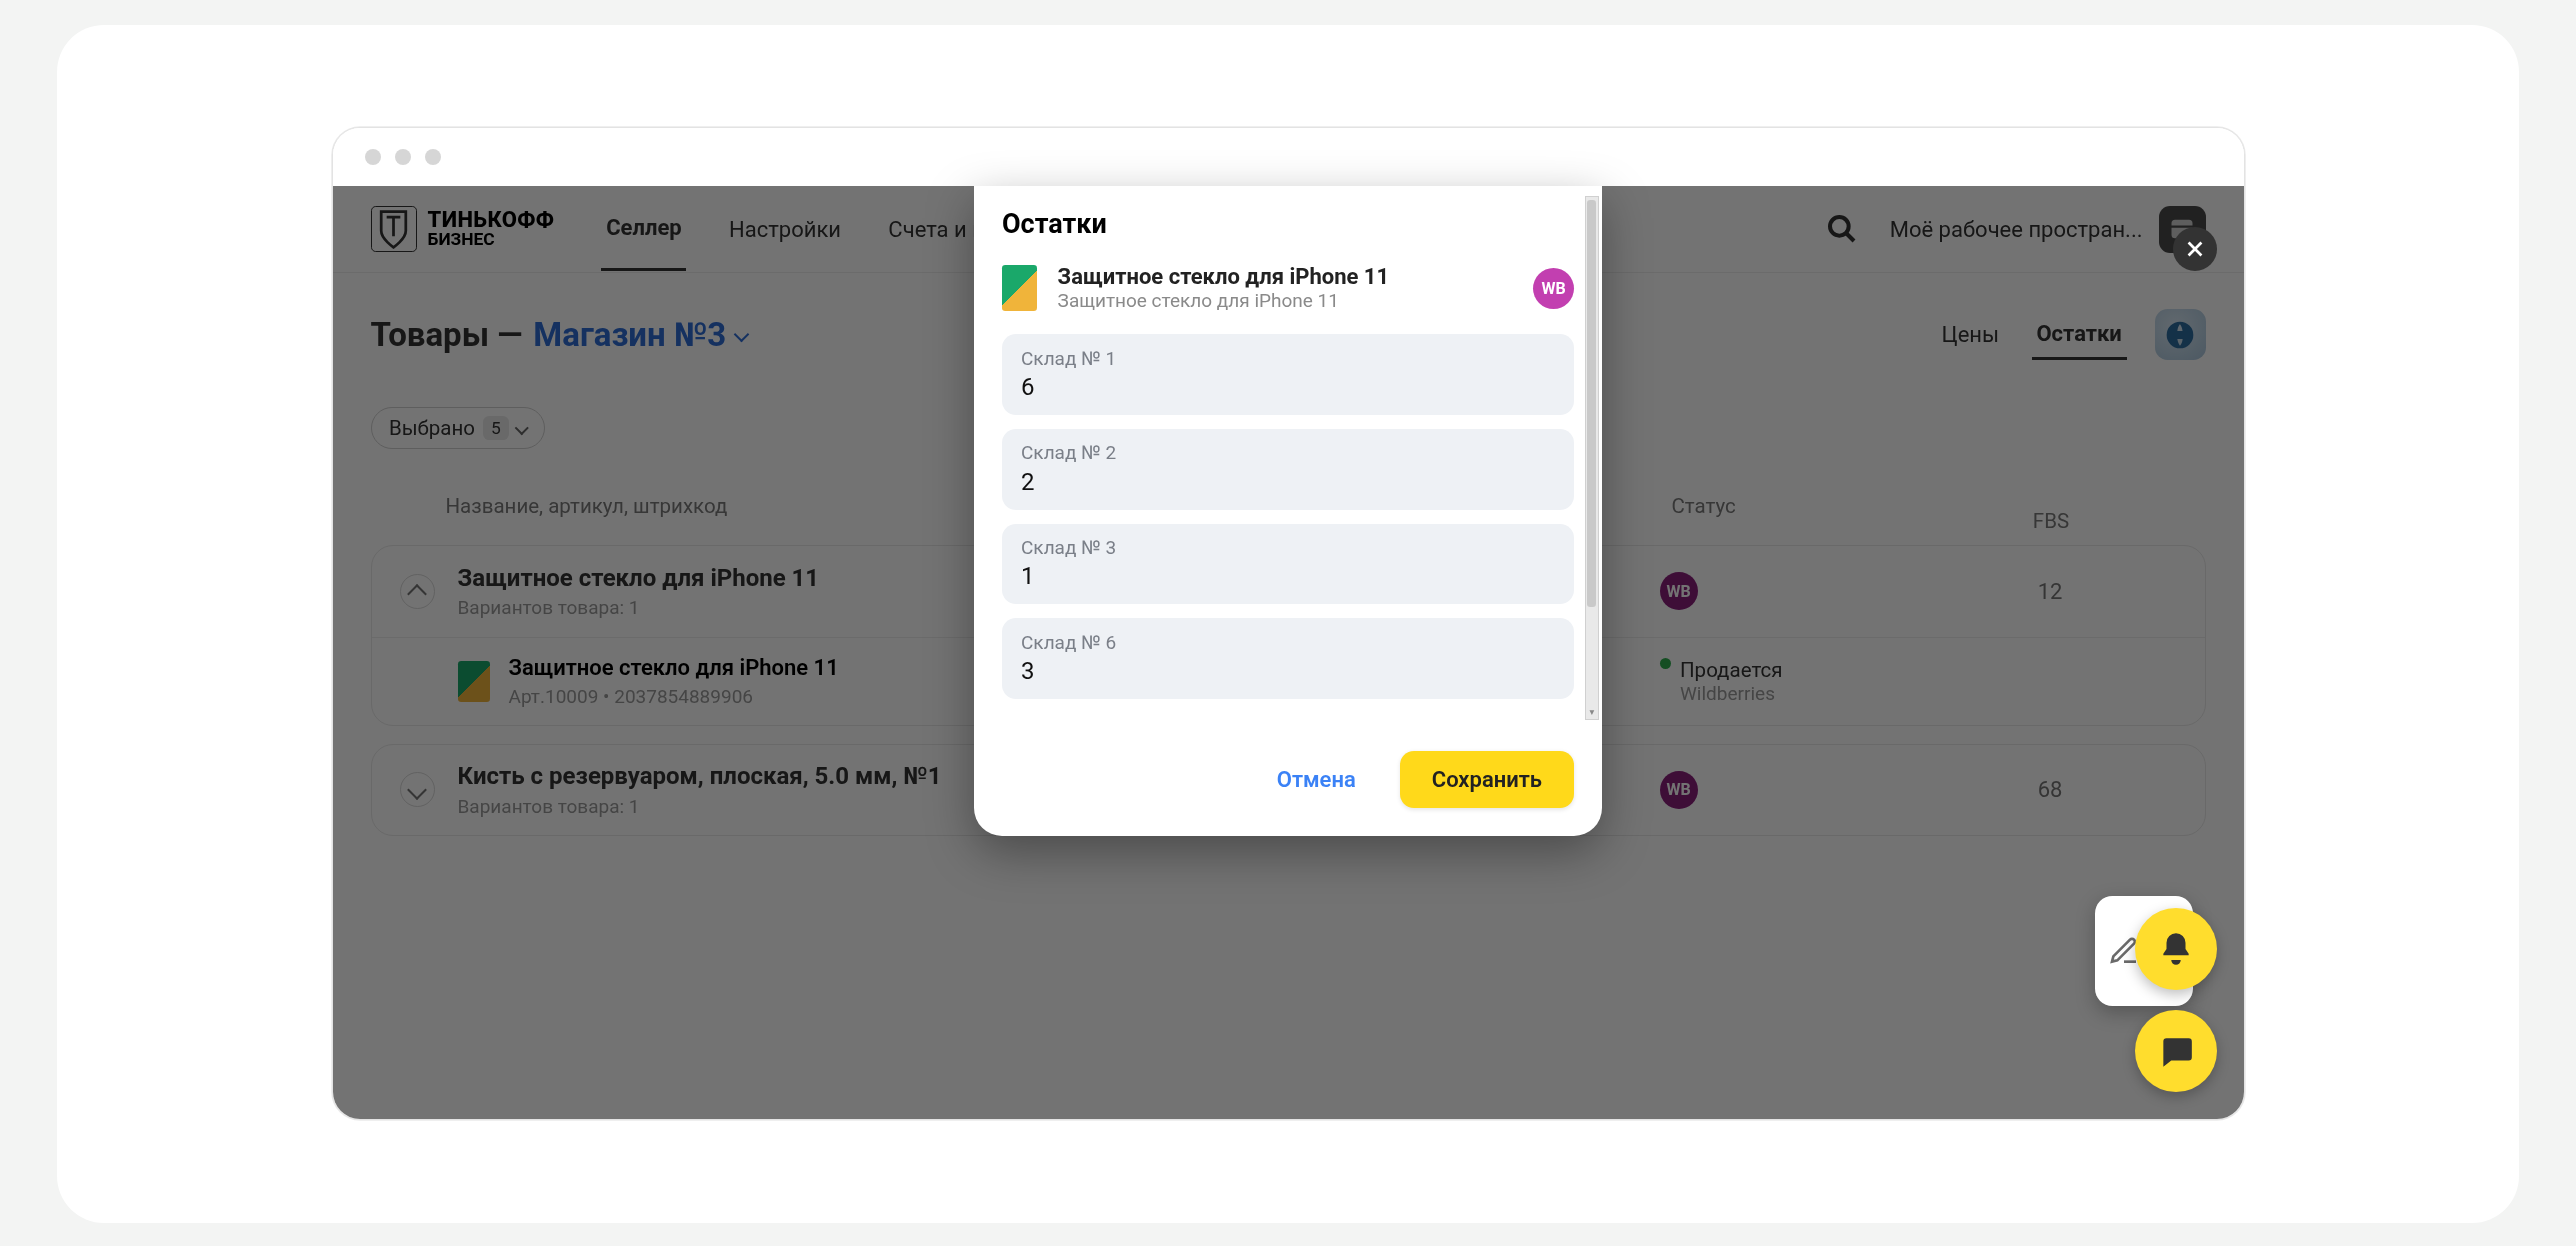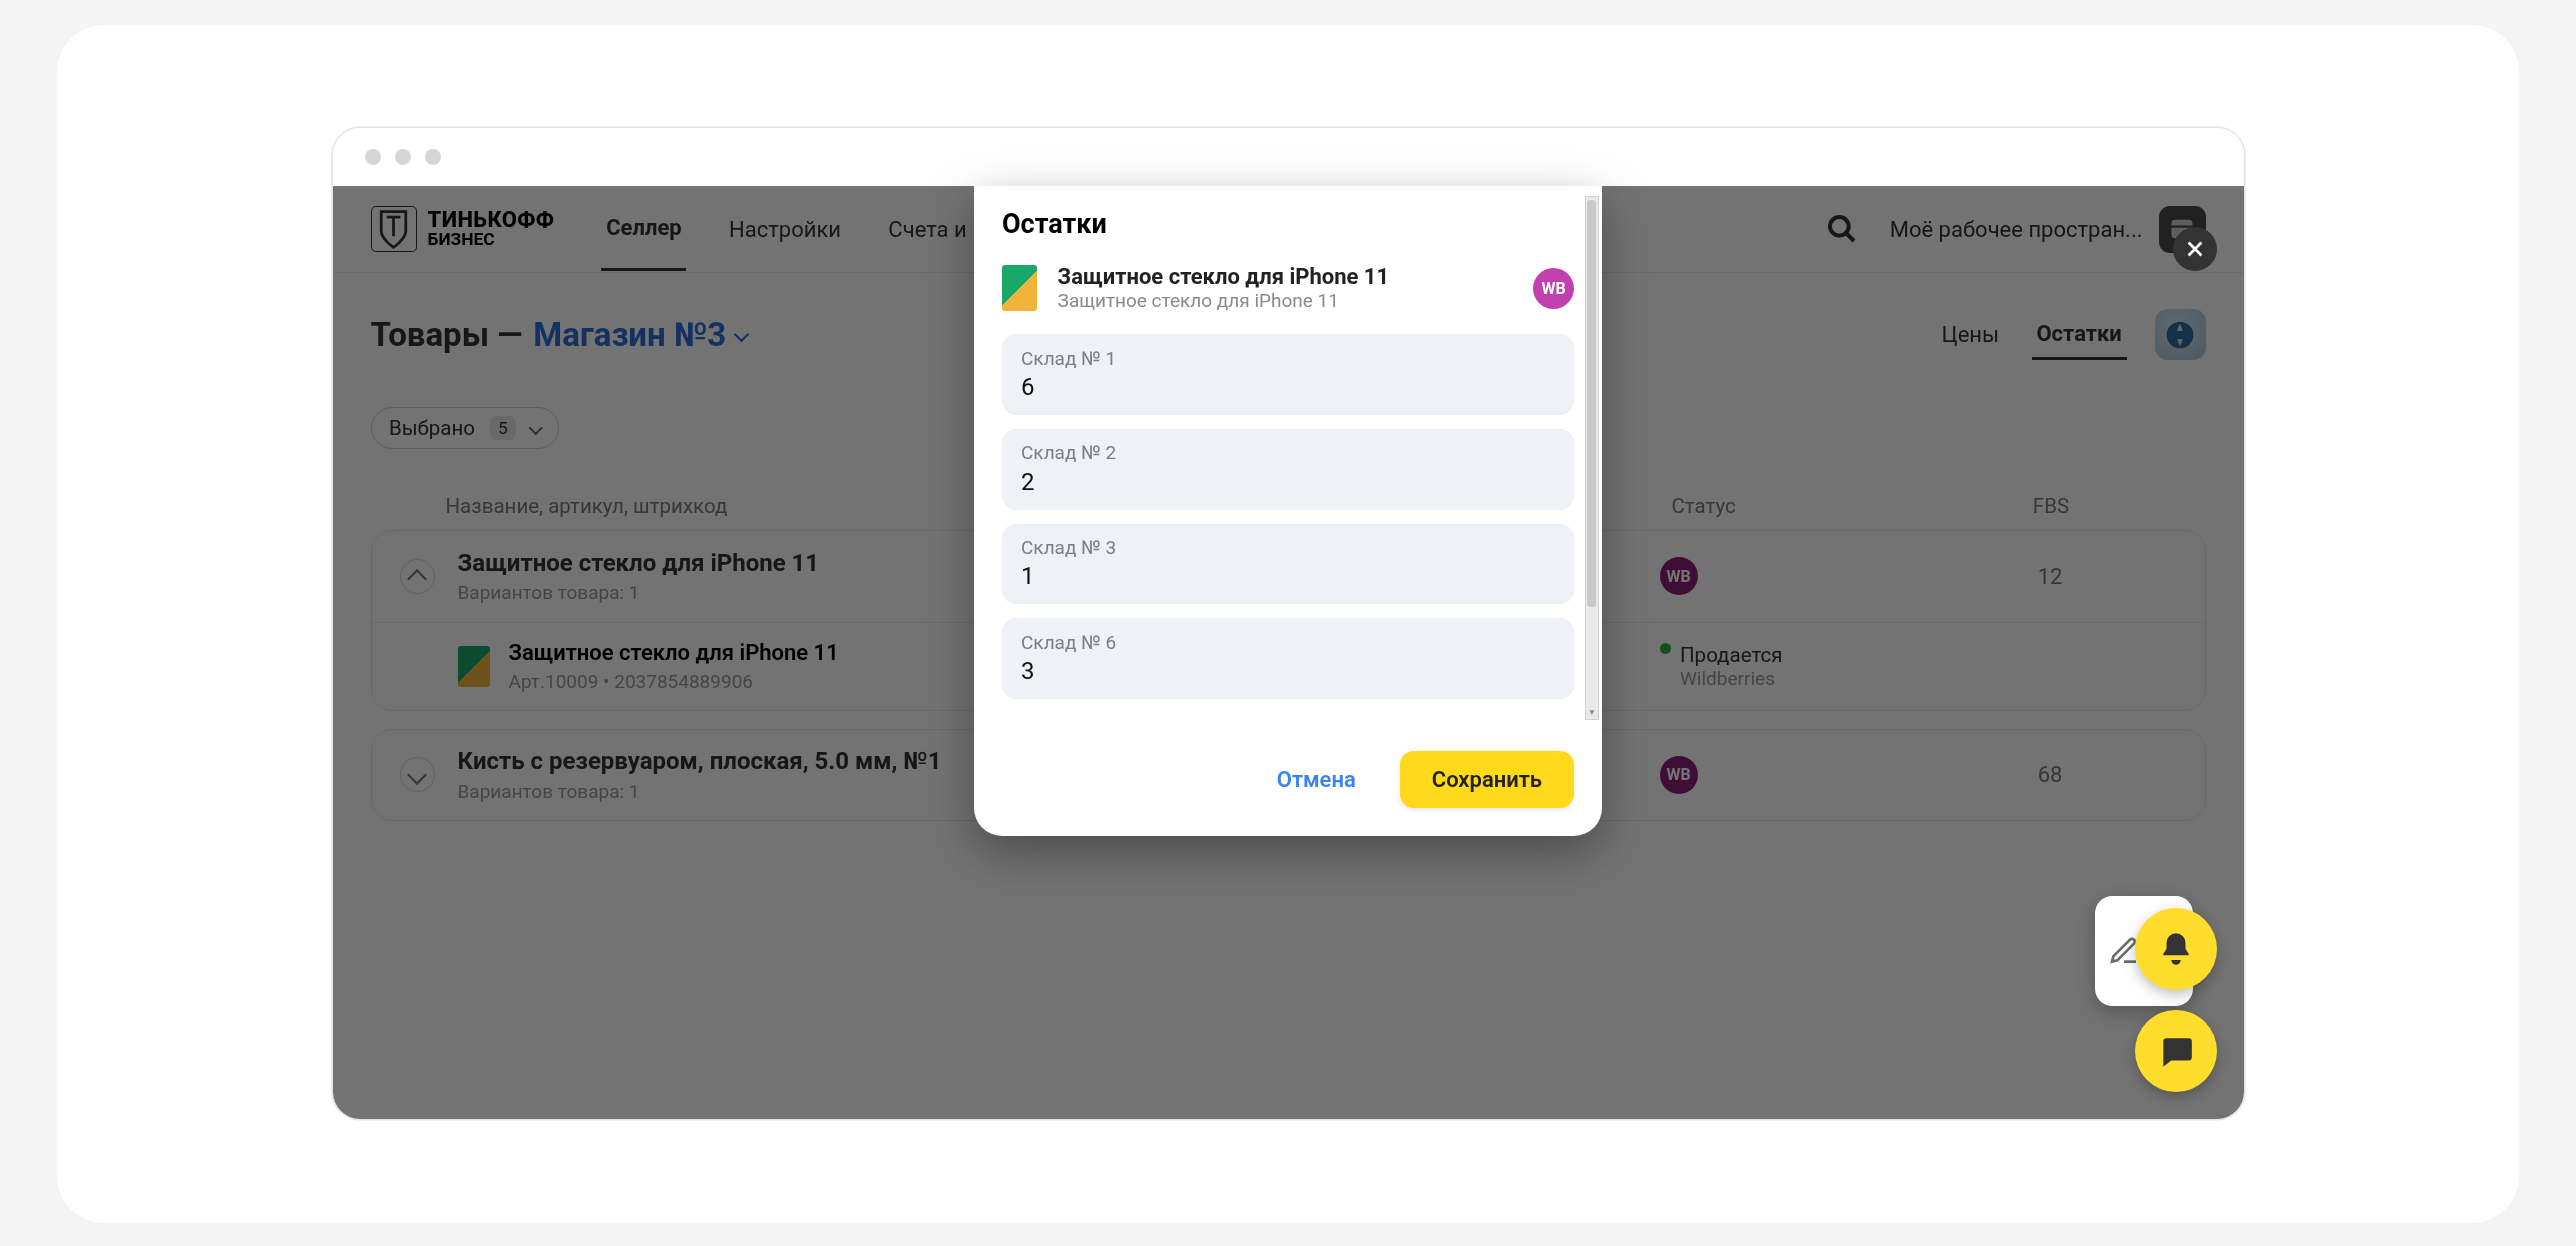--- a/index.html
+++ b/index.html
@@ -34,21 +34,21 @@
   .page-head { display:flex; align-items:center; justify-content:space-between; padding: 36px 38px 0 38px; }
   .page-head .left { display:flex; align-items:center; gap:11px; }
   .page-head h1 { font-size:33px; font-weight:700; color:#333; }
   .page-head .store { font-size:33px; font-weight:700; color:#2f6dd6; display:flex; align-items:center; gap:9.5px; }
   .page-head .right { display:flex; align-items:center; gap:28px; }
   .page-head .tab { font-size:22px; color:#333; padding: 11px 4.7px; }
   .page-head .tab.active { font-weight:700; border-bottom:3.2px solid #333; }
   .orb { width:51px; height:51px; background: radial-gradient(circle at 40% 35%, #d9e8f4, #a8c5db); border-radius:12.6px; display:flex; align-items:center; justify-content:center; }
   .orb svg { width:32px; height:32px; color:#2e6da0; }
 
-  .selected-chip { margin: 47px 38px 0 38px; display:inline-flex; align-items:center; gap:15px; border:1.6px solid #d0d0d0; border-radius:22px; padding: 8px 17.4px; font-size:20.5px; color:#333; }
+  .selected-chip { margin: 47px 38px 0 38px; display:inline-flex; align-items:center; gap:8px; border:1.6px solid #d0d0d0; border-radius:22px; padding: 8px 17.4px; font-size:20.5px; color:#333; }
   .chip-badge { background:#e8e8e8; border-radius:6.3px; padding:1.6px 8px; font-size:17.4px; }
 
   .table { margin: 32px 38px 0 38px; }
   .thead { display:grid; grid-template-columns: 1fr 253px 253px; padding: 12.6px 28px; font-size:20.5px; color:#7a7a7a; }
   .thead .c1 { padding-left: 47px; }
   .row-group { border:1.6px solid #e8e8e8; border-radius:22px; margin-bottom:17.4px; overflow:hidden; }
   .row { display:grid; grid-template-columns: 47px 1fr 253px 253px; align-items:center; padding: 17.4px 28px; gap: 11px; }
   .row.head .title { font-size:24px; font-weight:700; color:#333; }
   .row .sub { font-size:19px; color:#9a9a9a; margin-top:4.7px; }
   .row .chev { width:35px; height:35px; border:1.6px solid #d8d8d8; border-radius:50%; display:flex; align-items:center; justify-content:center; }
@@ -174,21 +174,21 @@
         <span>Выбрано</span>
         <span class="chip-badge">5</span>
         <span class="chevron" style="width:9.5px;height:9.5px;color:#666;"></span>
       </div>
 
       
       <div class="table">
         <div class="thead">
           <div class="c1">Название, артикул, штрихкод</div>
           <div>Статус</div>
-          <div style="text-align:center;">FBS</div>
+          <div style="text-align:center;margin-top:15px;">FBS</div>
         </div>
 
         <div class="row-group">
           <div class="row head">
             <div class="chev">
                 <span class="chevron up" style="color:#777;"></span>
               </div>
             <div>
               <div class="title">Защитное стекло для iPhone 11</div>
               <div class="sub">Вариантов товара: 1</div>

